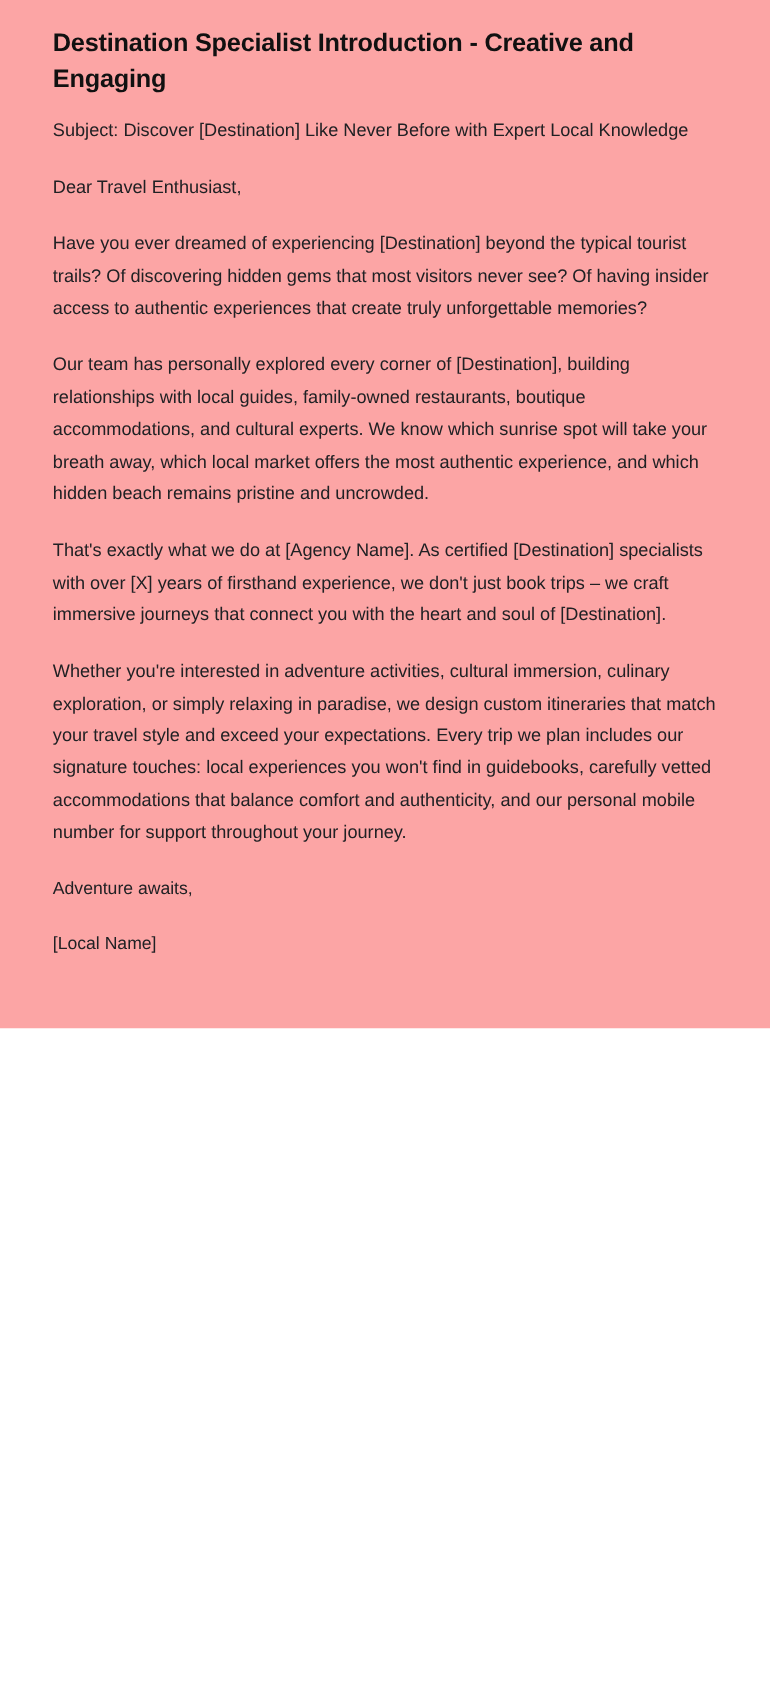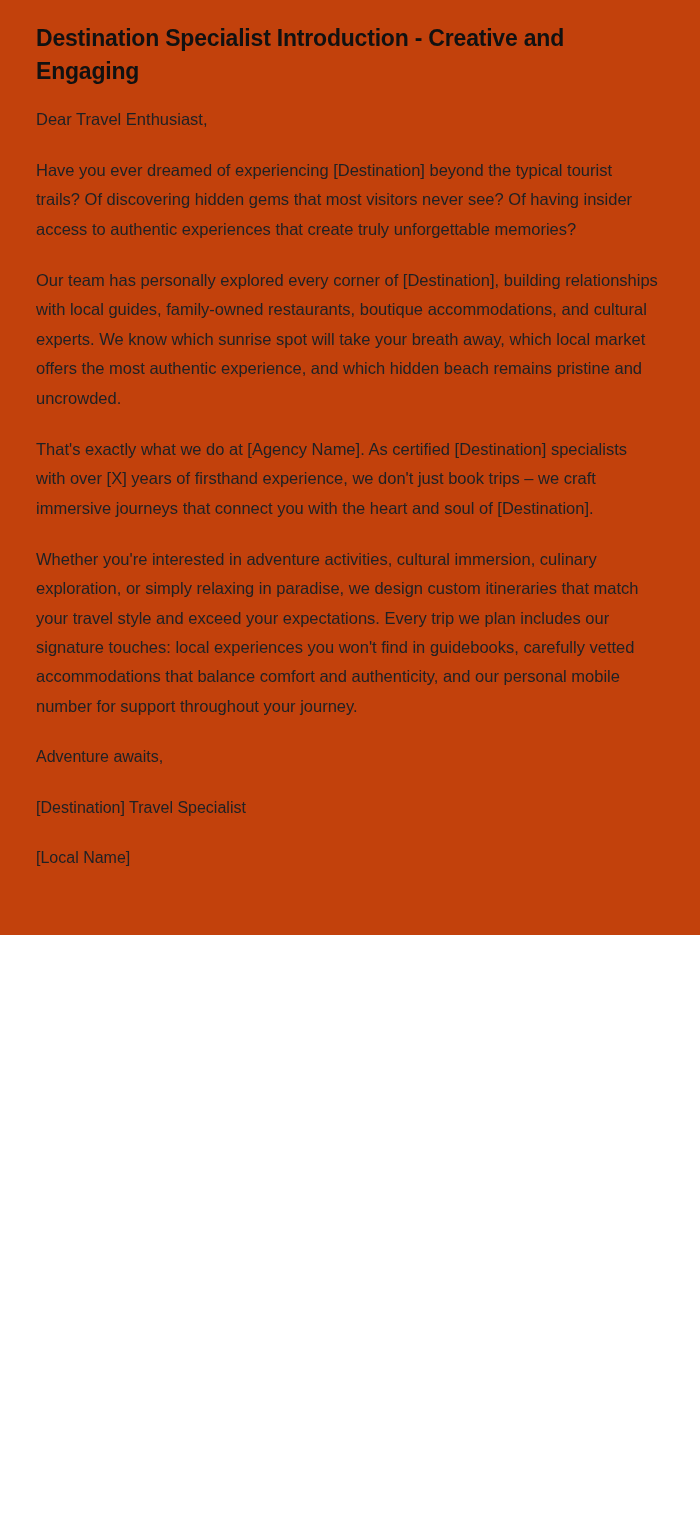--- a/index.html
+++ b/index.html
@@ -9,22 +9,22 @@
   }
   body {
     width: 700px;
     font-family: "Liberation Sans", sans-serif;
     color: #1a1a1a;
     -webkit-font-smoothing: antialiased;
   }
   .page {
     width: 700px;
     box-sizing: border-box;
-    padding: 22px 40px 40px 36px;
-    background: #c2410c;
+    padding: 22px 40px 40px 48px;
+    background: #fca5a5;
   }
   .doc-title {
     font-size: 23px;
     line-height: 1.45;
     font-weight: bold;
     color: #111111;
     margin: 0 0 16px 0;
     letter-spacing: -0.2px;
   }
   .para {
@@ -44,33 +44,33 @@
     margin: 0 0 22px 0;
   }
 </style>
 </head>
 <body>
 
 <div class="page">
 
   <h1 class="doc-title">Destination Specialist Introduction - Creative and Engaging</h1>
 
+  <p class="para">Subject: Discover [Destination] Like Never Before with Expert Local Knowledge</p>
 
   <p class="para">Dear Travel Enthusiast,</p>
 
   <p class="para">Have you ever dreamed of experiencing [Destination] beyond the typical tourist trails? Of discovering hidden gems that most visitors never see? Of having insider access to authentic experiences that create truly unforgettable memories?</p>
 
   <p class="para">Our team has personally explored every corner of [Destination], building relationships with local guides, family-owned restaurants, boutique accommodations, and cultural experts. We know which sunrise spot will take your breath away, which local market offers the most authentic experience, and which hidden beach remains pristine and uncrowded.</p>
 
   <p class="para">That's exactly what we do at [Agency Name]. As certified [Destination] specialists with over [X] years of firsthand experience, we don't just book trips – we craft immersive journeys that connect you with the heart and soul of [Destination].</p>
 
   <p class="para">Whether you're interested in adventure activities, cultural immersion, culinary exploration, or simply relaxing in paradise, we design custom itineraries that match your travel style and exceed your expectations. Every trip we plan includes our signature touches: local experiences you won't find in guidebooks, carefully vetted accommodations that balance comfort and authenticity, and our personal mobile number for support throughout your journey.</p>
 
 
   <p class="sig-line">Adventure awaits,</p>
 
 
-  <p class="sig-line">[Destination] Travel Specialist</p>
 
   <p class="sig-line">[Local Name]</p>
 
 
 </div>
 
 </body></html>

